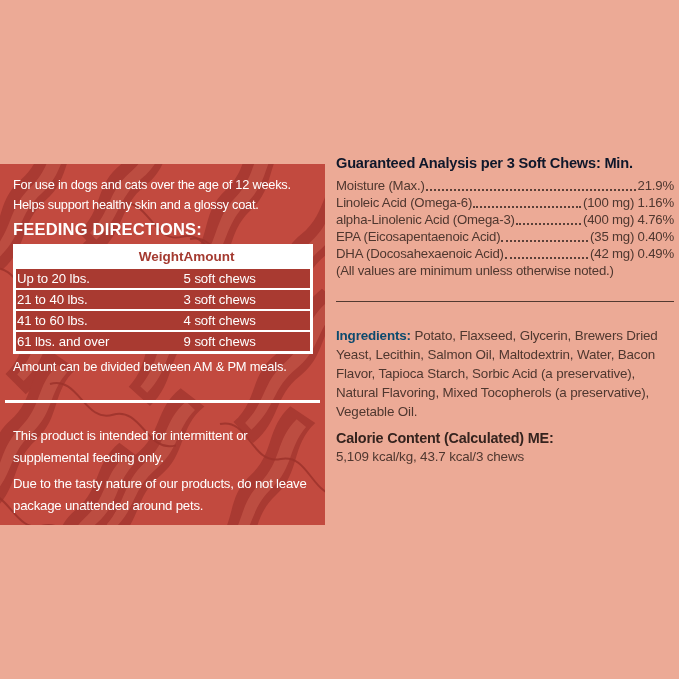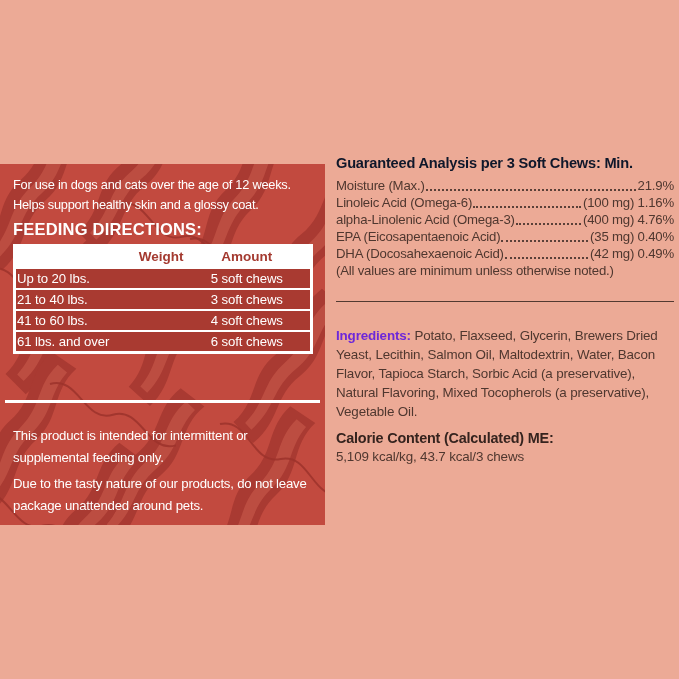--- a/index.html
+++ b/index.html
@@ -24,21 +24,21 @@
     position:absolute; left:13px; top:56px;
     font-size:16.5px; font-weight:bold; letter-spacing:0.2px; white-space:nowrap;
   }
   .fd-table {
     position:absolute; left:13px; top:80px; width:294px;
     background:#ffffff; border:3px solid #ffffff;
   }
   .fd-header { display:flex; background:#ffffff; color:#a43a30; font-weight:bold; font-size:13.5px; line-height:20px; }
   .fd-row { display:flex; background:#a93a31; color:#ffffff; font-size:13.2px; line-height:19px; margin-top:2px; letter-spacing:-0.1px; }
   .c1 { width:57%; padding-left:1px; box-sizing:border-box; white-space:nowrap; }
-  .c2 { width:43%; text-align:center; white-space:nowrap; }
+  .c2 { width:43%; white-space:nowrap; }
   .fd-header .c1 { padding-left:18px;text-align:right; }
   .panel-note {
     position:absolute; left:13px; top:195px; width:308px;
     font-size:12.9px; letter-spacing:-0.2px; white-space:nowrap;
   }
   .rule-white { position:absolute; left:5px; top:236px; width:315px; height:3px; background:#fff; border:none; margin:0; }
   .panel-p1 { position:absolute; left:13px; top:261px; width:300px; font-size:13.2px; letter-spacing:-0.2px; line-height:21.5px; }
   .panel-p2 { position:absolute; left:13px; top:309px; width:302px; font-size:13.2px; letter-spacing:-0.2px; line-height:21.5px; }
 
   
@@ -47,21 +47,21 @@
     margin:0 0 6px 0; color:#0f172a; font-size:14.6px; font-weight:bold;
     letter-spacing:-0.2px; white-space:nowrap;
   }
   .ga-row { display:flex; align-items:flex-end; line-height:17px; font-size:13.2px; letter-spacing:-0.2px; }
   .ga-label { white-space:nowrap; }
   .ga-leader { flex:1; border-bottom:2px dotted #5a4038; margin:0 2px 3px 1px; min-width:6px; }
   .ga-value { white-space:nowrap; }
   .ga-note { line-height:17px; font-size:13.2px; letter-spacing:-0.2px; white-space:nowrap; }
   .rule-dark { border:none; border-top:1.5px solid #533a31; margin:22px 0 0 0; width:338px; }
   .ingredients { margin:24px 0 0 0; font-size:13.4px; letter-spacing:-0.15px; line-height:19px; width:338px; }
-  .ingredients b { color:#6d28d9;margin-top:42px; }
+  .ingredients b { color:#0c4a6e;margin-top:42px; }
   .calorie-heading { margin:9px 0 0 0; color:#35231e; font-size:14.4px; font-weight:bold; letter-spacing:-0.2px; white-space:nowrap; }
   .calorie-value { margin:2px 0 0 0; font-size:13.4px; letter-spacing:-0.15px; line-height:18px; white-space:nowrap; }
 </style>
 </head>
 <body>
 
 <div class="panel">
 
   <svg class="meat-svg" width="325" height="361" viewBox="0 0 325 361" aria-hidden="true">
     <defs>
@@ -112,24 +112,25 @@
       <div class="fd-row">
         <div class="c1">21 to 40 lbs.</div>
         <div class="c2">3 soft chews</div>
       </div>
       <div class="fd-row">
         <div class="c1">41 to 60 lbs.</div>
         <div class="c2">4 soft chews</div>
       </div>
       <div class="fd-row">
         <div class="c1">61 lbs. and over</div>
-        <div class="c2">6 soft chews</div>
+        <div class="c2">9 soft chews</div>
       </div>
     </div>
 
+    <div class="panel-note">Amount can be divided between AM &amp; PM meals.</div>
 
     <hr class="rule-white">
 
     <div class="panel-p1">This product is intended for intermittent or supplemental feeding only.</div>
     <div class="panel-p2">Due to the tasty nature of our products, do not leave package unattended around pets.</div>
   </div>
 </div>
 
 <div class="right-col">
 

